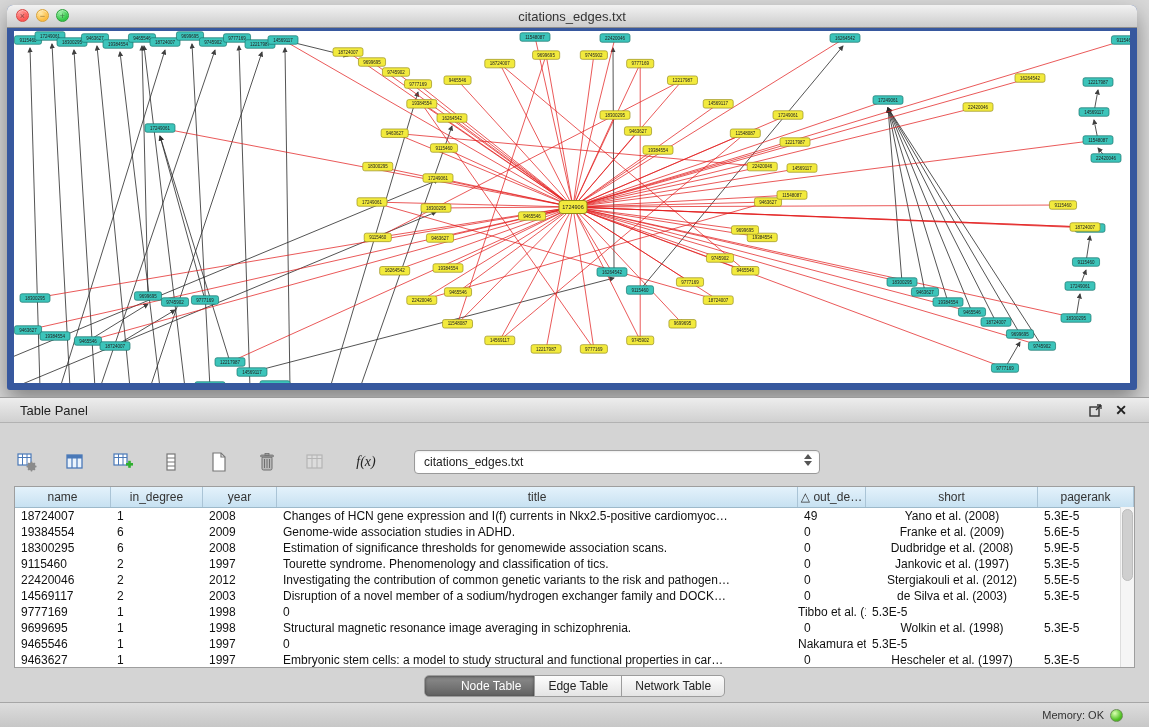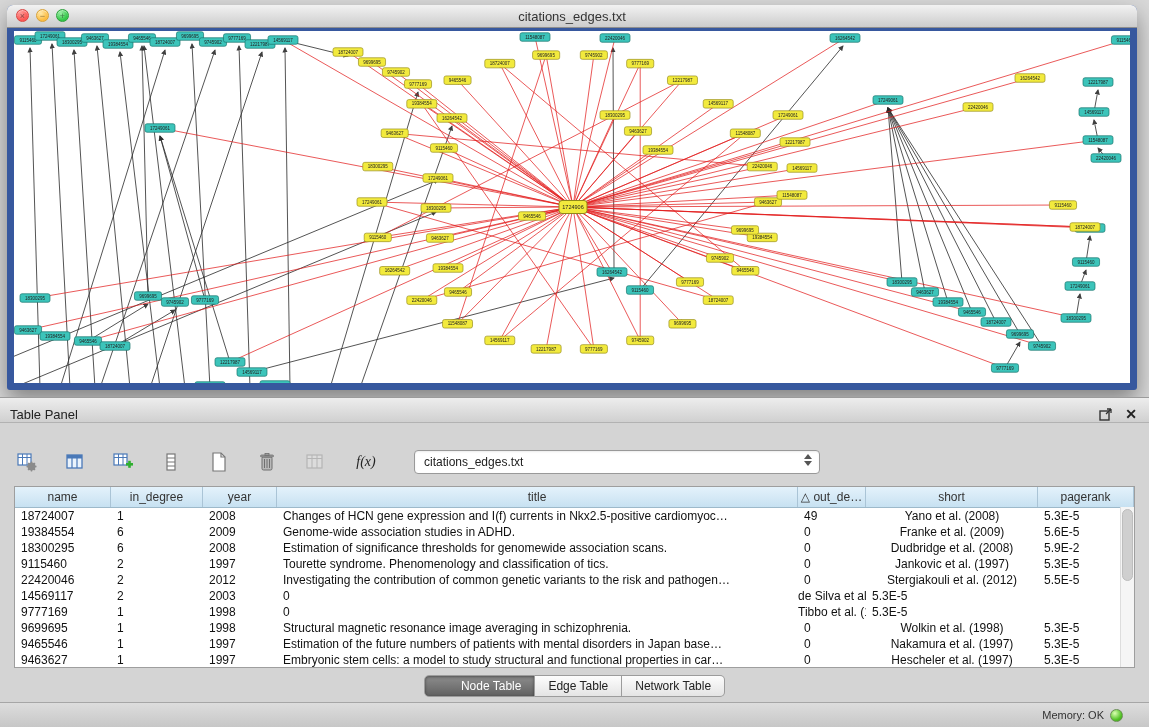--- a/index.html
+++ b/index.html
@@ -32,21 +32,21 @@
   }
   .graph-frame svg{display:block;width:1116px;height:352px;}
 
   
   .table-panel{
     position:absolute;left:0;top:397px;width:1149px;height:305px;
     background:#d4d4d4;border-top:1px solid #9b9b9b;
   }
   .panel-header{
     height:24px;background:linear-gradient(#ededed,#d0d0d0);
-    border-bottom:1px solid #b2b2b2;display:flex;align-items:flex-end;padding:0 10px;
+    border-bottom:1px solid #b2b2b2;display:flex;align-items:center;padding:0 20px;
   }
   .panel-title{font-size:13px;color:#222;}
   .ph-spacer{flex:1;}
   .ph-icon{margin-left:10px;display:flex;align-items:center;justify-content:center;width:16px;height:16px;cursor:default;}
   .close-x{font-size:14px;font-weight:bold;color:#222;line-height:14px;}
 
   .toolbar{
     position:absolute;left:14px;top:52px;display:flex;align-items:center;gap:22px;
   }
   .tool-btn{width:26px;height:24px;display:flex;align-items:center;justify-content:center;border-radius:4px;}
@@ -575,21 +575,21 @@
           <div class="td center">Franke et al. (2009)</div>
           <div class="td">5.6E-5</div>
         </div>
         <div class="tr">
           <div class="td">18300295</div>
           <div class="td">6</div>
           <div class="td">2008</div>
           <div class="td">Estimation of significance thresholds for genomewide association scans.</div>
           <div class="td">0</div>
           <div class="td center">Dudbridge et al. (2008)</div>
-          <div class="td">5.9E-2</div>
+          <div class="td">5.9E-5</div>
         </div>
         <div class="tr">
           <div class="td">9115460</div>
           <div class="td">2</div>
           <div class="td">1997</div>
           <div class="td">Tourette syndrome. Phenomenology and classification of tics.</div>
           <div class="td">0</div>
           <div class="td center">Jankovic et al. (1997)</div>
           <div class="td">5.3E-5</div>
         </div>
@@ -599,20 +599,21 @@
           <div class="td">2012</div>
           <div class="td">Investigating the contribution of common genetic variants to the risk and pathogen…</div>
           <div class="td">0</div>
           <div class="td center">Stergiakouli et al. (2012)</div>
           <div class="td">5.5E-5</div>
         </div>
         <div class="tr">
           <div class="td">14569117</div>
           <div class="td">2</div>
           <div class="td">2003</div>
+          <div class="td">Disruption of a novel member of a sodium/hydrogen exchanger family and DOCK…</div>
           <div class="td">0</div>
           <div class="td center">de Silva et al. (2003)</div>
           <div class="td">5.3E-5</div>
         </div>
         <div class="tr">
           <div class="td">9777169</div>
           <div class="td">1</div>
           <div class="td">1998</div>
           <div class="td">0</div>
           <div class="td center">Tibbo et al. (1998)</div>
@@ -624,21 +625,20 @@
           <div class="td">1998</div>
           <div class="td">Structural magnetic resonance image averaging in schizophrenia.</div>
           <div class="td">0</div>
           <div class="td center">Wolkin et al. (1998)</div>
           <div class="td">5.3E-5</div>
         </div>
         <div class="tr">
           <div class="td">9465546</div>
           <div class="td">1</div>
           <div class="td">1997</div>
-          <div class="td">Estimation of the future numbers of patients with mental disorders in Japan base…</div>
           <div class="td">0</div>
           <div class="td center">Nakamura et al. (1997)</div>
           <div class="td">5.3E-5</div>
         </div>
         <div class="tr">
           <div class="td">9463627</div>
           <div class="td">1</div>
           <div class="td">1997</div>
           <div class="td">Embryonic stem cells: a model to study structural and functional properties in car…</div>
           <div class="td">0</div>

